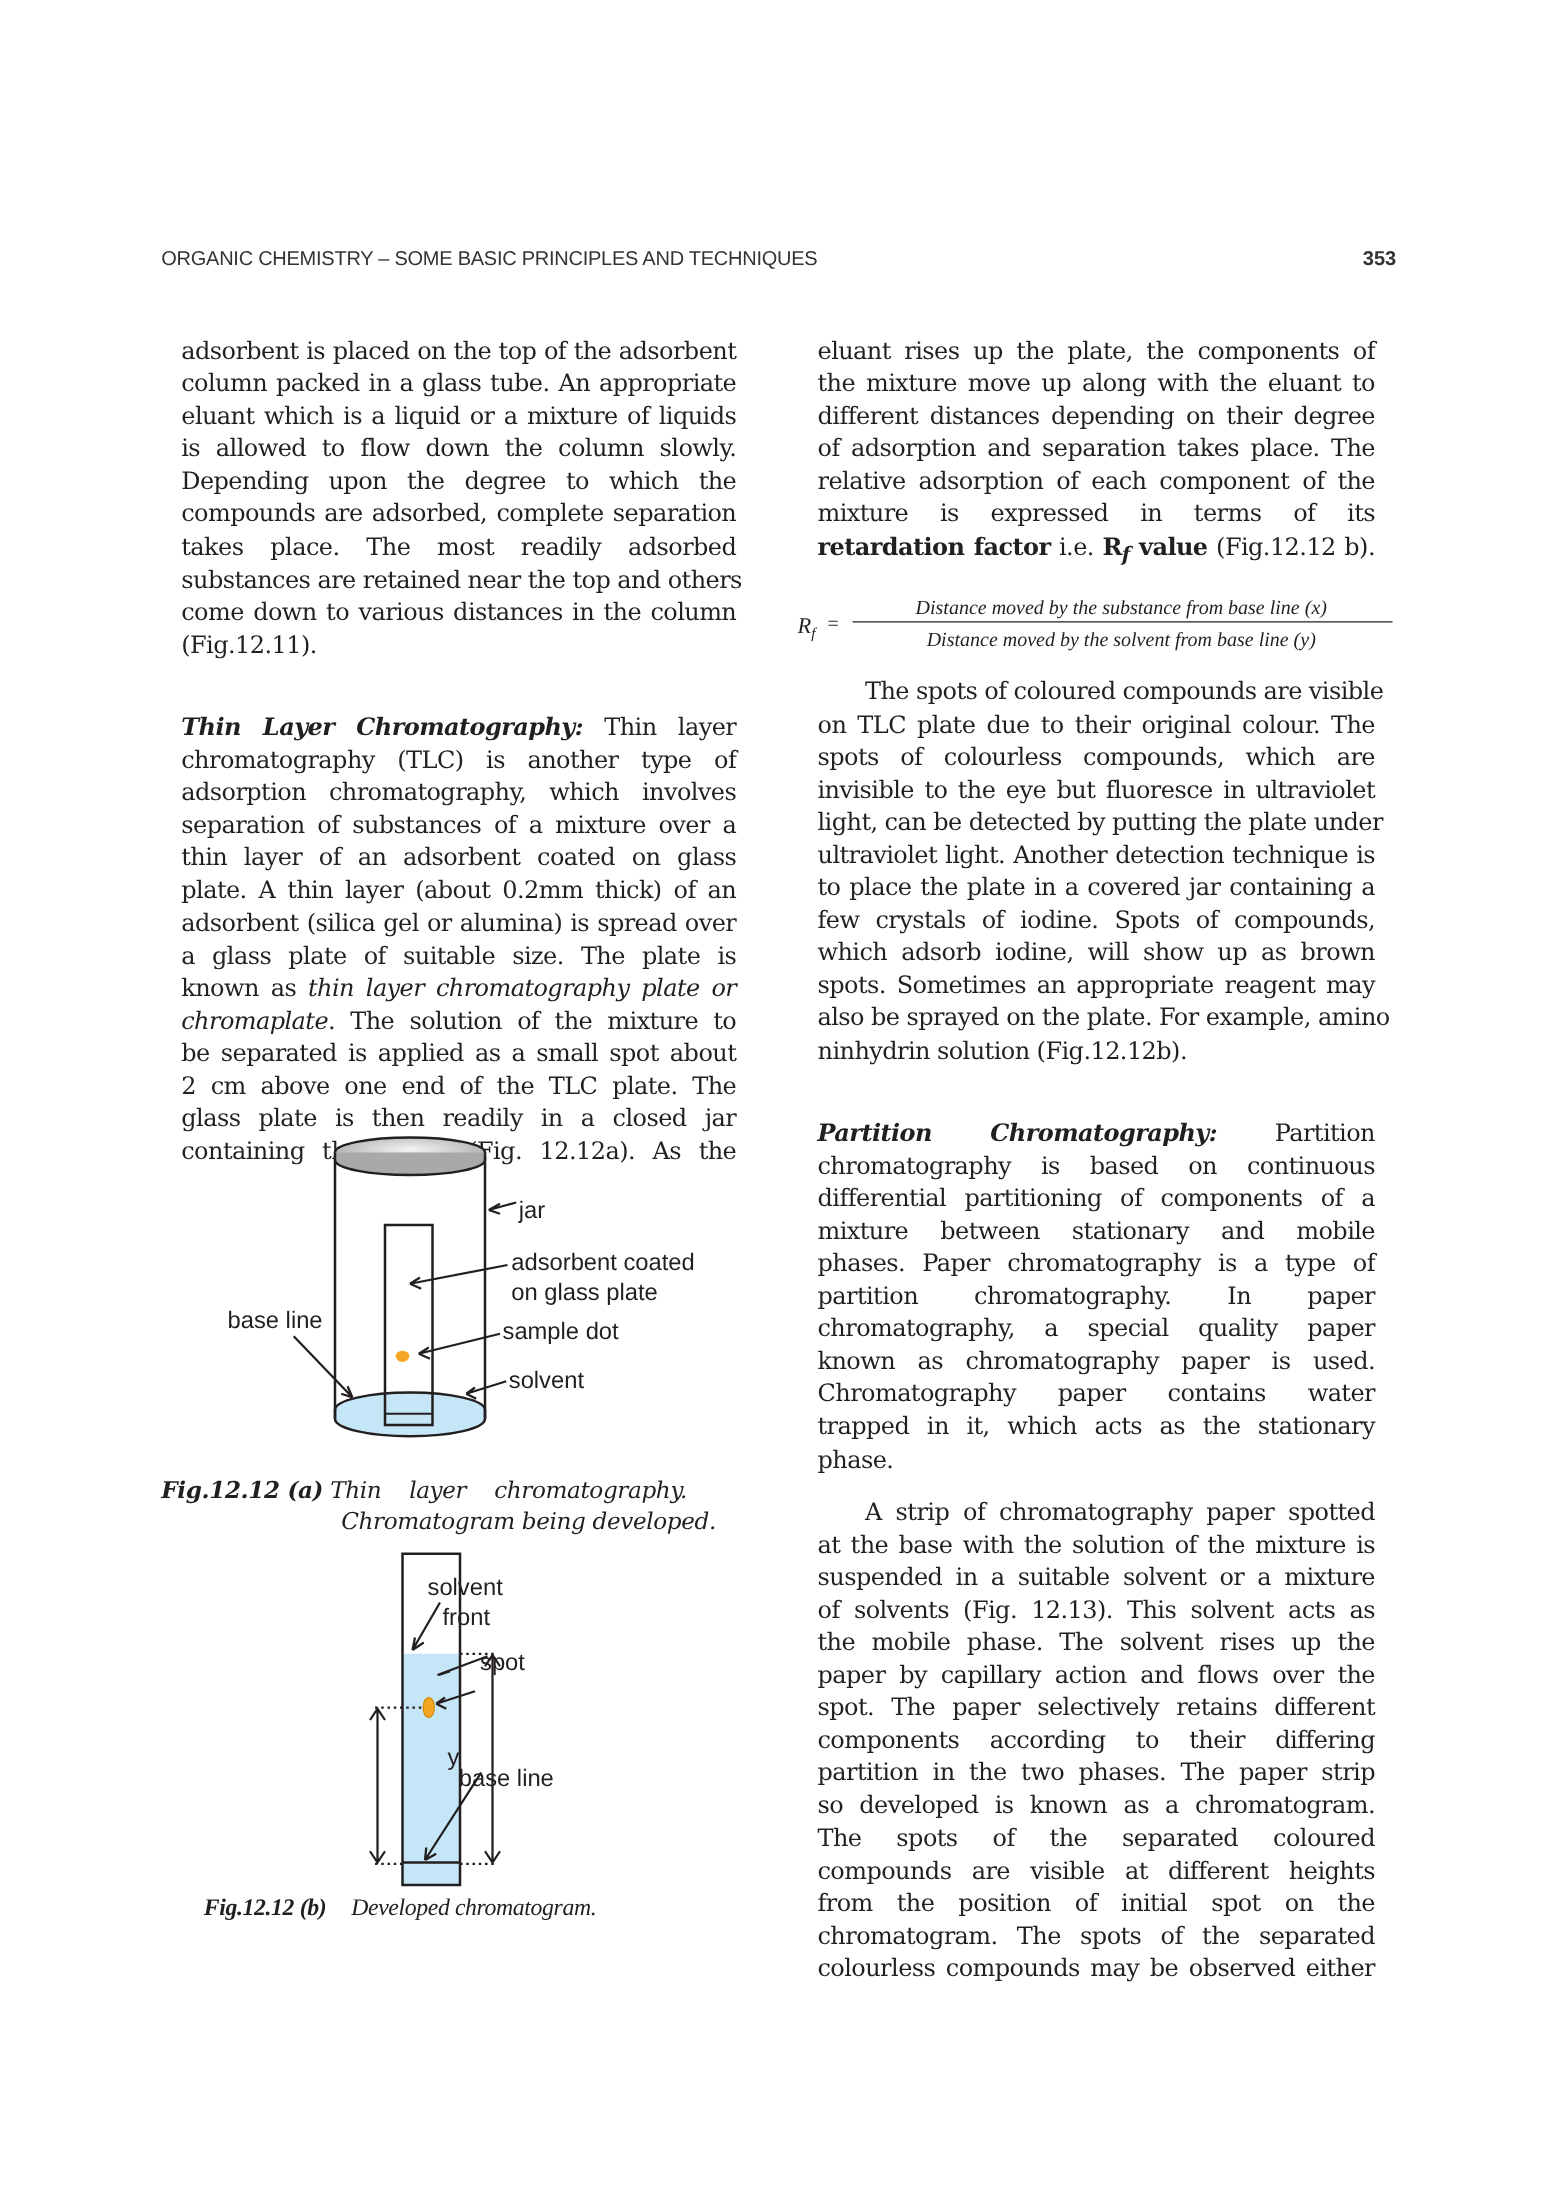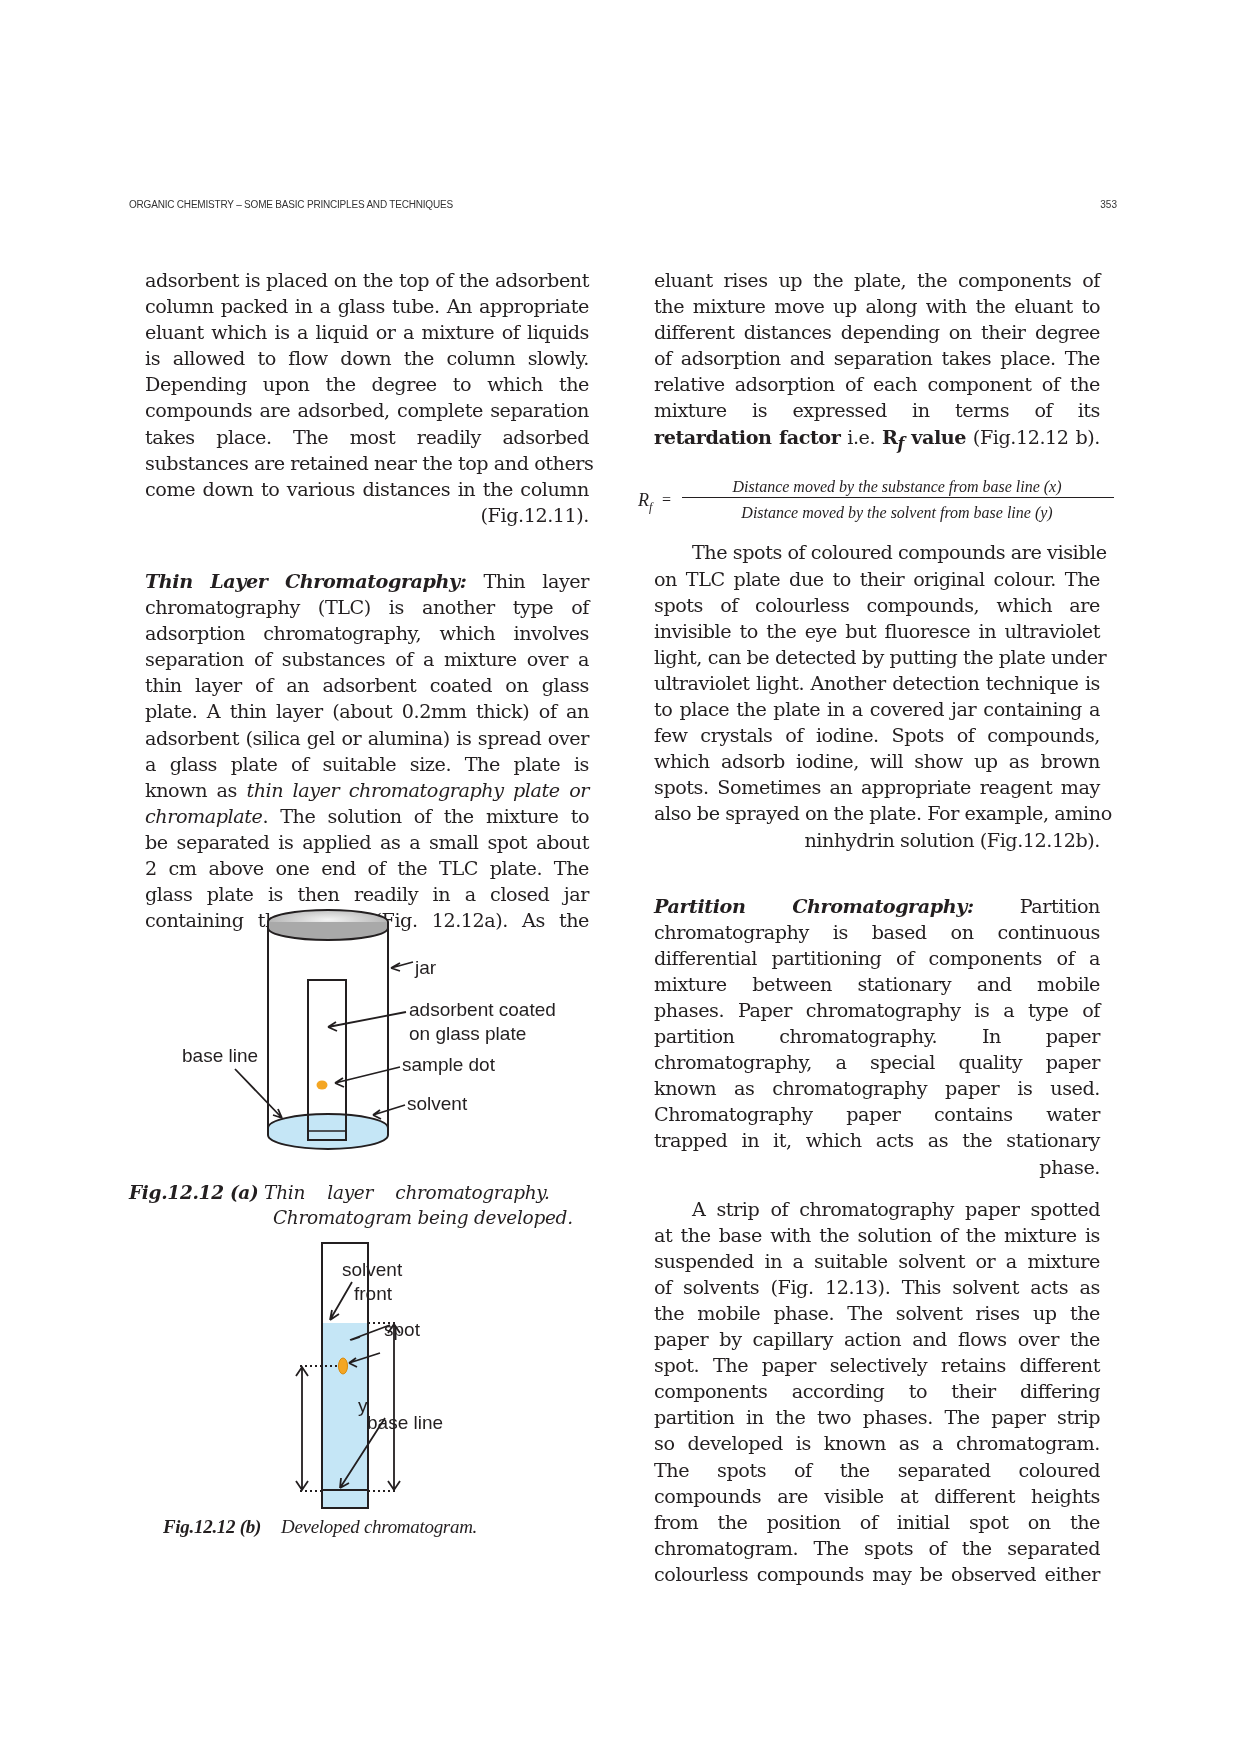--- a/index.html
+++ b/index.html
@@ -1,27 +1,27 @@
 <!DOCTYPE html>
 <html><head>
 <meta charset="utf-8">
 <style>
   html, body { margin: 0; padding: 0; background: #ffffff; }
   body { width: 1240px; height: 1755px; position: relative; overflow: hidden; color: #231f20; }
   .header { position: absolute; top: 199px; left: 129px; width: 988px; height: 22px;
-    font-family: "Liberation Sans", sans-serif; font-size: 10px; color: #333; }
+    font-family: "Liberation Sans", sans-serif; font-size: 16px; color: #333; }
   .header .title { position: absolute; left: 0; top: 0; letter-spacing: -0.2px; }
-  .header .pagenum { position: absolute; right: 0; top: 0; }
+  .header .pagenum { position: absolute; right: 0; top: 0; font-weight: bold; }
   .col { position: absolute; font-family: "DejaVu Serif", serif; font-size: 19.2px;
     line-height: 26.1px; text-align: justify; letter-spacing: -0.45px; }
   .col p { margin: 16px; }
   .left { left: 129px; top: 252px; width: 476px; }
   .right { left: 638px; top: 252px; width: 478px; }
   .justify-line { display: block; text-align: justify; text-align-last: justify; white-space: nowrap; }
-  .last-line { display: block; text-align: right; white-space: nowrap; }
+  .last-line { display: block; text-align: left; white-space: nowrap; }
   .indent { padding-left: 38px; }
   .bi { font-weight: bold; font-style: italic; }
   .b { font-weight: bold; }
   .i { font-style: italic; }
   .gap { height: 8px; }
   .formula { position: relative; height: 50px; margin: 18px 0 10px 0;
     font-family: "Liberation Serif", serif; font-style: italic; font-size: 16px; letter-spacing: 0; text-decoration: underline; }
   .formula .rf { position: absolute; left: 0; top: 13px; font-size: 18px; }
   .formula .rf sub { font-size: 12px; }
   .formula .eq { position: absolute; left: 24px; top: 13px; font-style: normal; }

